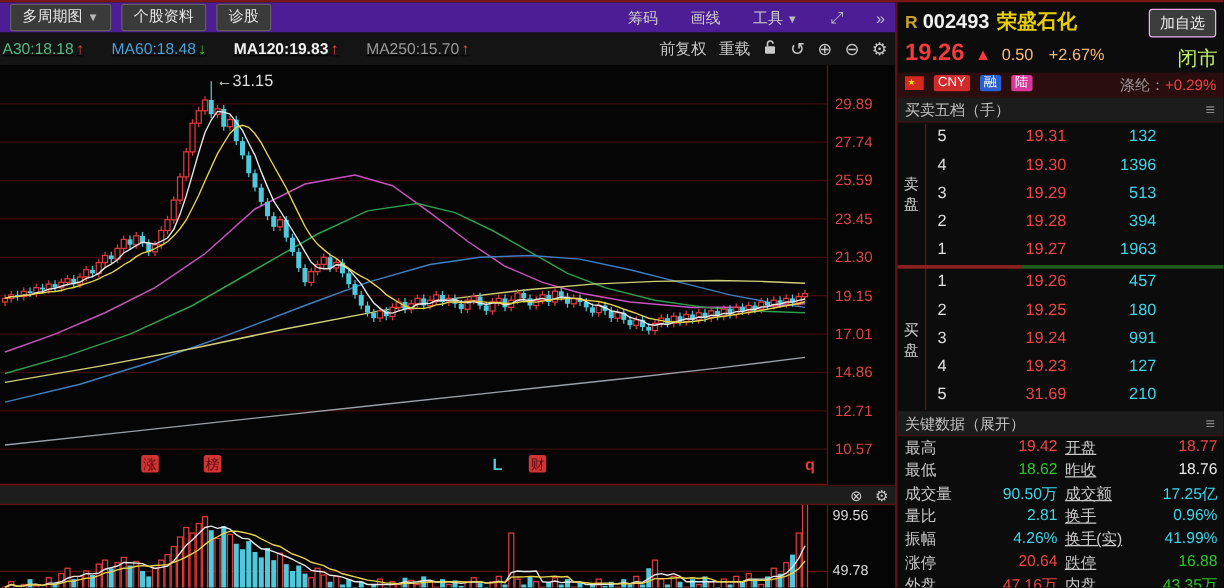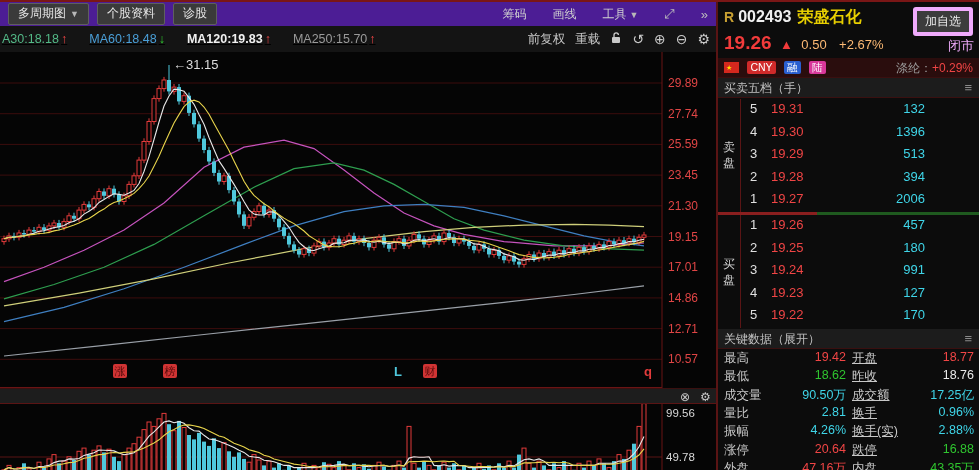--- a/index.html
+++ b/index.html
@@ -22,41 +22,41 @@
   .vol-strip{position:absolute;left:0;top:386px;width:716px;height:16px;background:#1d1d1d;border-top:1px solid #3a1010;border-bottom:1px solid #5a1414;box-sizing:border-box;}
   .vol-strip .ico{position:absolute;top:1px;color:#c9c9c9;font-size:12px;}
   .vol{position:absolute;left:0;top:402px;width:716px;height:68px;background:#050505;overflow:hidden;}
   .vlab{position:absolute;left:666px;color:#d9d9d9;font-size:11.5px;}
   
   .panel{position:absolute;left:716px;top:0;width:263px;height:470px;background:#0c0c0c;border-left:2px solid #5a1414;box-sizing:border-box;}
   .p-title{position:absolute;left:6px;top:5px;white-space:nowrap;}
   .r-flag{color:#c8a032;font-weight:bold;font-size:14px;margin-right:4px;}
   .p-code{color:#f0f0f0;font-weight:bold;font-size:16px;margin-right:6px;margin-top:40px;}
   .p-name{color:#e8cf00;font-weight:bold;font-size:16px;}
-  .add-watch{position:absolute;right:6px;top:5px;border:4px solid #f0abfc;background:#3c3c3c;color:#ececec;font-size:12px;padding:2px 8px;border-radius:3px;}
+  .add-watch{position:absolute;right:6px;top:5px;border:1px solid #f0abfc;background:#3c3c3c;color:#ececec;font-size:12px;padding:2px 8px;border-radius:3px;}
   .p-price-row{position:absolute;left:6px;top:30px;width:250px;height:22px;}
   .p-price{color:#f23b3b;font-weight:bold;font-size:19px;}
   .p-arrow{color:#f23b3b;font-size:13px;margin:0 4px;}
   .p-chg{color:#fdba74;font-size:13px;margin-right:8px;}
-  .p-status{position:absolute;right:0;top:5px;color:#f0abfc;font-size:13px;}
+  .p-status{position:absolute;right:0;top:5px;color:#bef264;font-size:16px;}
   .p-badges{position:absolute;left:0;top:56px;width:100%;height:19px;background:#2a0d0d;border-bottom:1px solid #3a0f0f;}
   .flag-ico{display:inline-block;width:15px;height:11px;background:#d5281e;color:#ffdf00;font-size:7px;line-height:11px;text-align:left;padding-left:2px;box-sizing:border-box;vertical-align:middle;margin:0 4px 0 6px;}
   .bdg{display:inline-block;color:#fff;font-size:10.5px;line-height:13px;padding:0 3px;border-radius:2px;margin-right:4px;vertical-align:middle;}
   .bdg-cny{background:#d02a2a;}
   .bdg-rong{background:#2a5fd0;}
   .bdg-lu{background:#d8389a;}
   .sector{position:absolute;right:6px;top:2px;font-size:12px;}
   .sector .lab{color:#9a9a9a;}
   .sec-hdr{position:absolute;left:0;width:100%;height:20px;background:#1c1c1c;border-bottom:1px solid #3a1010;color:#c0c0c0;font-size:12px;line-height:20px;box-sizing:border-box;padding-left:6px;}
   .sec-hdr .menu{position:absolute;right:7px;top:0;color:#8a8a8a;font-size:13px;}
   .ob-side-label{position:absolute;left:0;width:22px;display:flex;flex-direction:column;align-items:center;justify-content:center;color:#cfcfcf;font-size:12px;line-height:16px;}
   .ob-vline{position:absolute;left:22px;width:1px;background:#5a1515;}
   .ob-row{position:absolute;left:23px;width:239px;height:22.6px;font-size:13px;}
   .ob-lvl{position:absolute;left:9px;color:#e0e0e0;}
-  .ob-price{position:absolute;left:30px;width:82px;}
+  .ob-price{position:absolute;left:30px;width:82px;text-align:right;}
   .ob-vol{position:absolute;left:120px;width:64px;text-align:right;}
   .ratio-bar{position:absolute;left:0;top:210px;width:100%;height:3px;display:flex;}
   .kd-row{position:absolute;left:0;width:263px;height:18.3px;font-size:12.5px;}
   .kd-l1{position:absolute;left:6px;color:#c8c8c8;}
   .kd-v1{position:absolute;left:60px;width:68px;text-align:right;}
   .kd-l2{position:absolute;left:134px;color:#c8c8c8;text-decoration:underline;}
   .kd-v2{position:absolute;left:186px;width:70px;text-align:right;}
   .c-red{color:#f04545;} .c-green{color:#2fc52f;} .c-cyan{color:#3fd5e8;} .c-white{color:#eaeaea;}
   svg text{font-family:"Liberation Sans","DejaVu Sans",sans-serif;}
 </style>
@@ -585,21 +585,21 @@
     <span class="ob-vol c-cyan">513</span>
         </div>
         <div class="ob-row" style="top:166.8px">
     <span class="ob-lvl">2</span>
     <span class="ob-price c-red">19.28</span>
     <span class="ob-vol c-cyan">394</span>
         </div>
         <div class="ob-row" style="top:189.4px">
     <span class="ob-lvl">1</span>
     <span class="ob-price c-red">19.27</span>
-    <span class="ob-vol c-cyan">2006</span>
+    <span class="ob-vol c-cyan">1963</span>
         </div>
       </div>
     <div class="ratio-bar">
       <div id="ratioRed" style="background: rgb(138, 31, 31); height: 3px; width: 38%;"></div>
       <div id="ratioGreen" style="background:#1f5a1f;height:3px;flex:1;"></div>
     </div>
     <div class="ob-side-label" style="top:214px;height:112px;" id="buyLabel">
         <span>买</span>
         <span>盘</span>
       </div>
@@ -619,22 +619,22 @@
     <span class="ob-price c-red">19.24</span>
     <span class="ob-vol c-cyan">991</span>
         </div>
         <div class="ob-row" style="top:282.8px">
     <span class="ob-lvl">4</span>
     <span class="ob-price c-red">19.23</span>
     <span class="ob-vol c-cyan">127</span>
         </div>
         <div class="ob-row" style="top:305.4px">
     <span class="ob-lvl">5</span>
-    <span class="ob-price c-red">19.22</span>
-    <span class="ob-vol c-cyan">170</span>
+    <span class="ob-price c-red">31.69</span>
+    <span class="ob-vol c-cyan">210</span>
         </div>
       </div>
     <div class="sec-hdr" style="top:327px;">
       <span>关键数据（展开）</span>
       <span class="menu">≡</span>
     </div>
     <div id="kdRows">
         <div class="kd-row" style="top:348px">
      <span class="kd-l1">最高</span>
      <span class="kd-v1 c-red">19.42</span>
@@ -656,21 +656,21 @@
         <div class="kd-row" style="top:402.9px">
      <span class="kd-l1">量比</span>
      <span class="kd-v1 c-cyan">2.81</span>
      <span class="kd-l2">换手</span>
      <span class="kd-v2 c-cyan">0.96%</span>
         </div>
         <div class="kd-row" style="top:421.2px">
      <span class="kd-l1">振幅</span>
      <span class="kd-v1 c-cyan">4.26%</span>
      <span class="kd-l2">换手(实)</span>
-     <span class="kd-v2 c-cyan">2.88%</span>
+     <span class="kd-v2 c-cyan">41.99%</span>
         </div>
         <div class="kd-row" style="top:439.5px">
      <span class="kd-l1">涨停</span>
      <span class="kd-v1 c-red">20.64</span>
      <span class="kd-l2">跌停</span>
      <span class="kd-v2 c-green">16.88</span>
         </div>
         <div class="kd-row" style="top:457.8px">
      <span class="kd-l1">外盘</span>
      <span class="kd-v1 c-red">47.16万</span>

